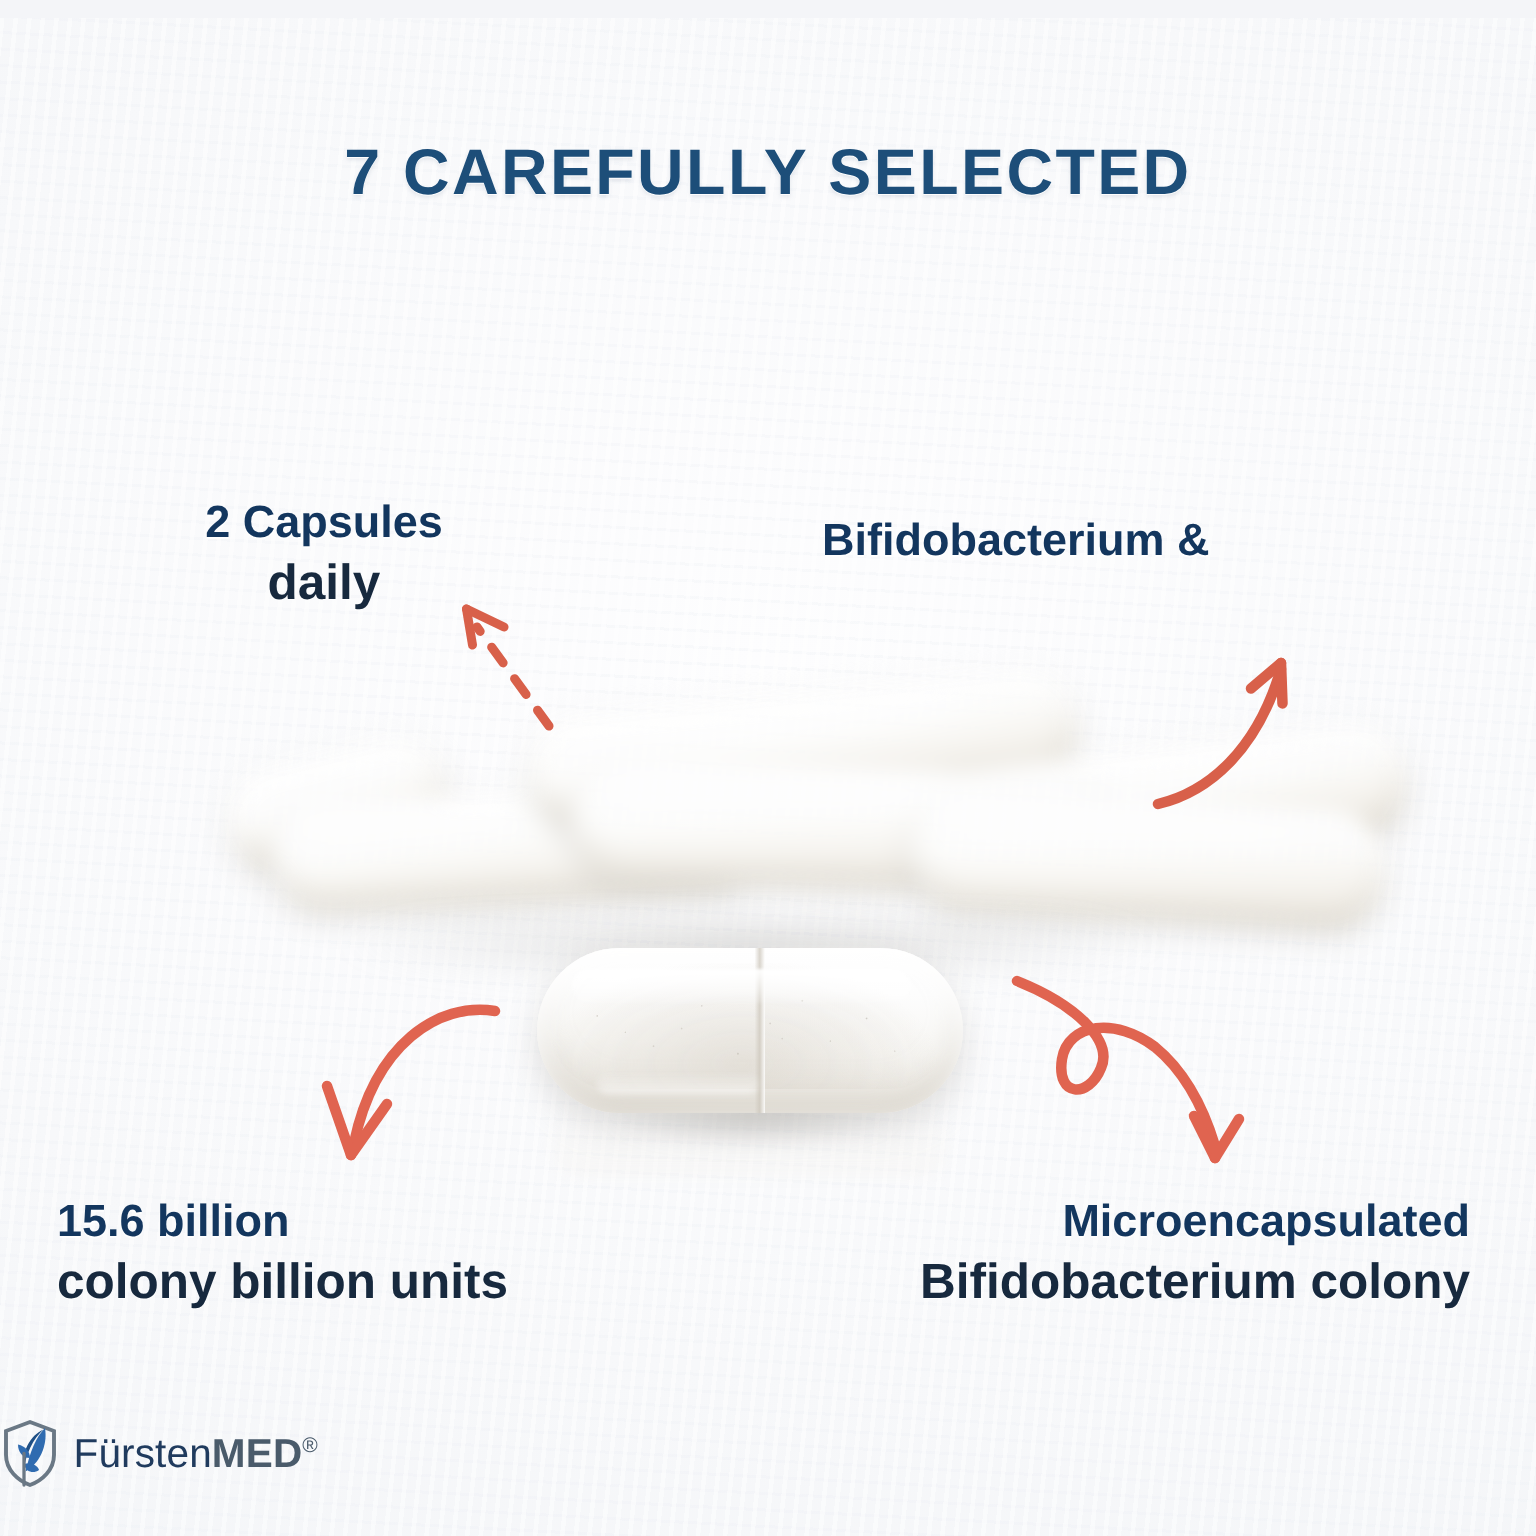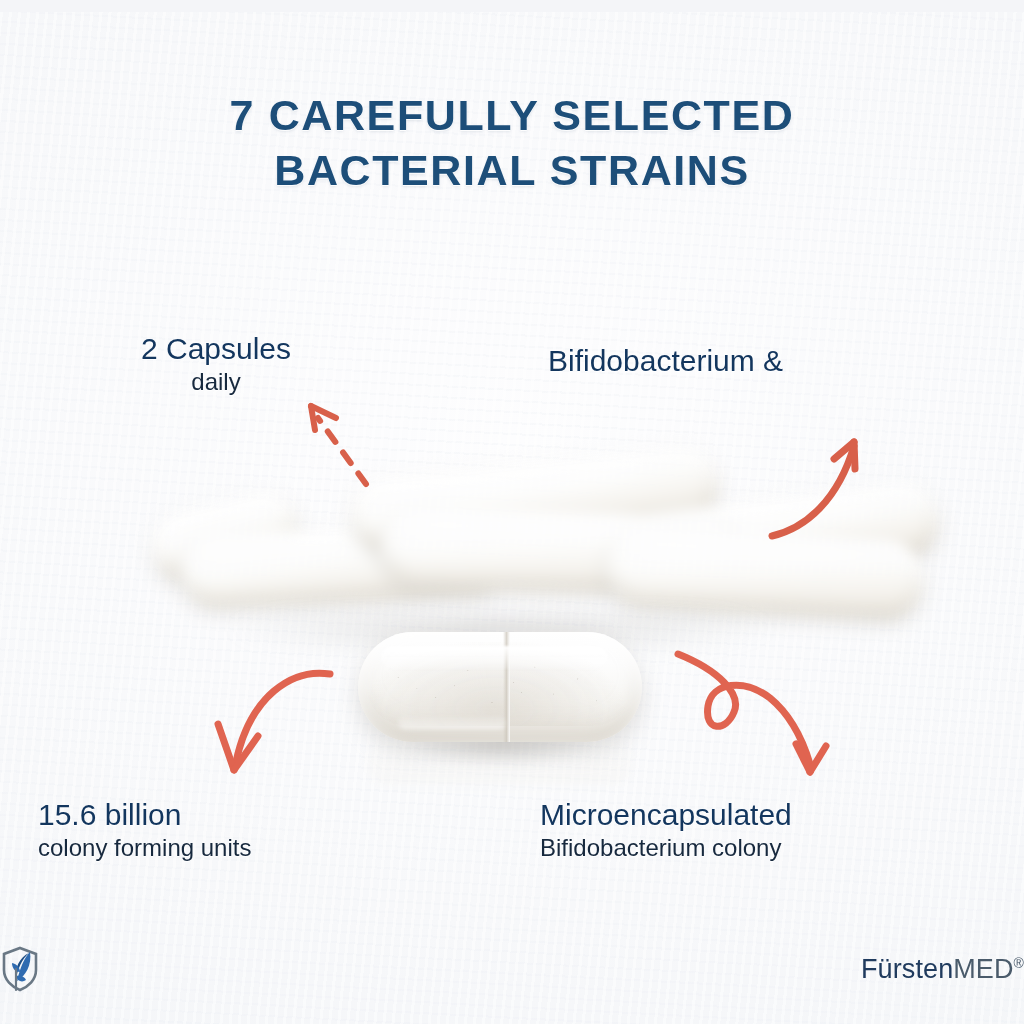--- a/index.html
+++ b/index.html
@@ -45,40 +45,40 @@
     letter-spacing:1.6px;
     line-height:1.27;
     text-transform:uppercase;
     text-shadow:0 1px 0 rgba(255,255,255,.9), 0 2px 3px rgba(120,140,160,.18);
   }
   .headline .hl-line { display:block; }
 
   
   .callout { position:absolute; }
   .callout .bold {
-    font-weight:400;
+    font-weight:700;
     color:#13365e;
     font-size:30px;
     line-height:1.24;
     white-space:nowrap;
     text-shadow:0 1px 0 rgba(255,255,255,.85);
   }
   .callout .light {
-    font-weight:400;
+    font-weight:700;
     color:#17293e;
-    font-size:24px;
+    font-size:33px;
     line-height:1.26;
     white-space:nowrap;
     text-shadow:0 1px 0 rgba(255,255,255,.85);
   }
 
   #callout-capsules  { left:46px;  top:318px; width:340px; text-align:center; }
   #callout-strains   { right:56px; top:330px; width:420px; text-align:left; }
   #callout-cfu       { left:38px;  top:784px; width:420px; text-align:left; }
-  #callout-micro     { right:44px; top:784px; width:440px; text-align:left; }
+  #callout-micro     { right:44px; top:784px; width:440px; text-align:right; }
 
   
   .pill-stage { position:absolute; inset:0; pointer-events:none; }
 
   .blurgroup { position:absolute; left:150px; top:430px; width:740px; height:220px;
                filter:blur(7px); opacity:.97; }
 
   .cap {
     position:absolute;
     border-radius:999px;
@@ -179,38 +179,37 @@
   .arrow-svg { position:absolute; overflow:visible; }
   #arrow-capsules { left:288px; top:372px; }
   #arrow-strains  { left:762px; top:412px; }
   #arrow-cfu      { left:196px; top:636px; }
   #arrow-micro    { left:660px; top:628px; }
 
   
   #brand-logo {
     position:absolute;
     left:0; right:0; bottom:44px;
-    display:flex; align-items:center; justify-content:space-between; gap:9px;
+    display:flex; align-items:center; justify-content:flex-start; gap:9px;
   }
   #brand-logo .wordmark{
     font-size:27px; letter-spacing:.1px; color:#1f3a5c;
     display:flex; align-items:flex-start;
   }
   #brand-logo .wordmark .w1{ font-weight:400; color:#203b5e; }
-  #brand-logo .wordmark .w2{ font-weight:400; color:#4a5b6b; }
+  #brand-logo .wordmark .w2{ font-weight:700; color:#4a5b6b; }
   #brand-logo .wordmark .reg{ font-size:14px; line-height:1; margin-top:2px; color:#4a5b6b; }
 </style>
 </head>
 <body>
 
 <div id="infographic">
 
   <h1 class="headline">
     <span class="hl-line">7 CAREFULLY SELECTED</span>
-    <span class="hl-line">BACTERIAL STRAINS</span>
   </h1>
 
   <div class="pill-stage">
 
     <div class="blurgroup">
       <span class="cap b6"></span>
       <span class="cap b1"></span>
       <span class="cap b2"></span>
       <span class="cap b4"></span>
       <span class="cap b3"></span>
@@ -257,21 +256,21 @@
     <div class="bold">2 Capsules</div>
     <div class="light">daily</div>
   </div>
 
   <div class="callout" id="callout-strains">
     <div class="bold">Bifidobacterium &amp;</div>
   </div>
 
   <div class="callout" id="callout-cfu">
     <div class="bold">15.6 billion</div>
-    <div class="light">colony forming units</div>
+    <div class="light">colony billion units</div>
   </div>
 
   <div class="callout" id="callout-micro">
     <div class="bold">Microencapsulated</div>
     <div class="light">Bifidobacterium colony</div>
   </div>
 
   <div id="brand-logo">
     <svg width="40" height="46" viewBox="0 0 40 46">
       <path d="M20 2 L36 8 V24 C36 34, 28 41, 20 44 C12 41, 4 34, 4 24 V8 Z" fill="none" stroke="#6a7885" stroke-width="2.6"></path>

